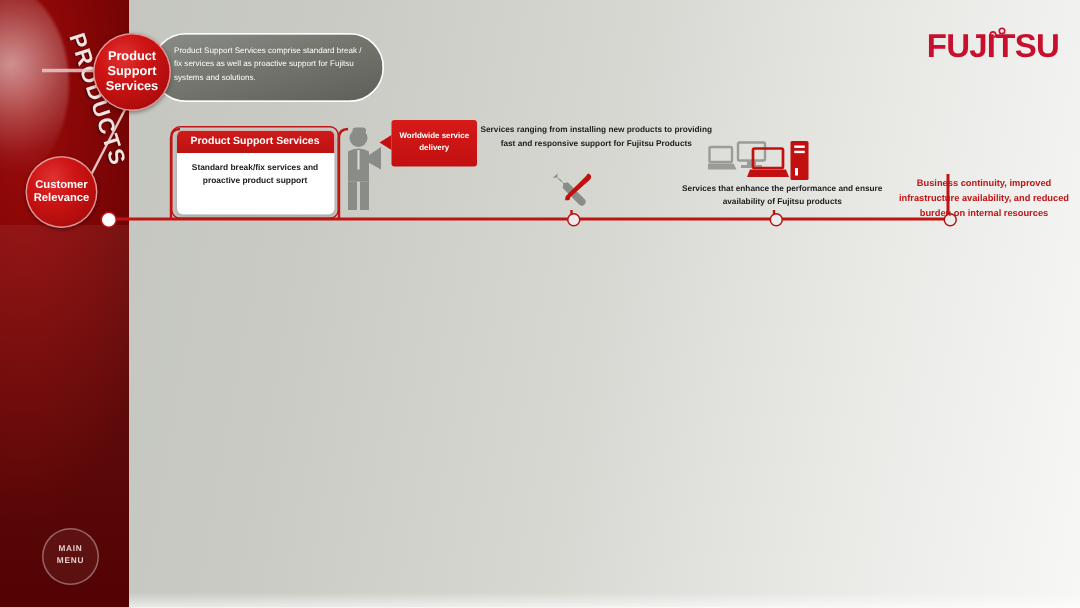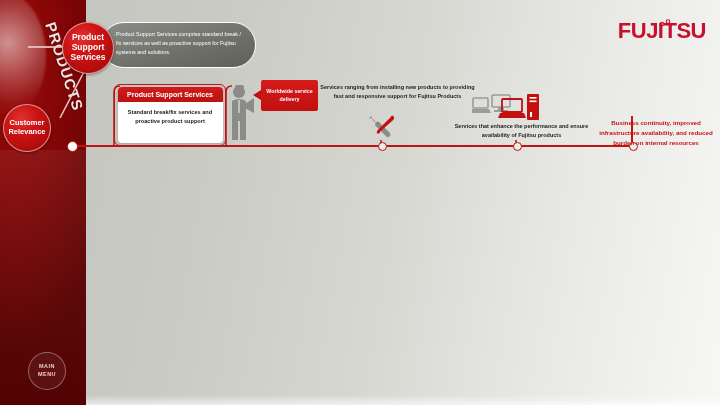--- a/index.html
+++ b/index.html
@@ -68,21 +68,21 @@
     font-weight: 700;
     box-shadow: 0 1px 3px rgba(0,0,0,.4);
   }
   #node-pss {
     left: 62px; top: 22px;
     width: 50px; height: 50px;
     font-size: 8.5px;
     z-index: 6;
   }
   #node-cust {
-    left: 3px; top: 104px;
+    left: 17px; top: 104px;
     width: 46px; height: 46px;
     font-size: 7.5px;
     z-index: 6;
   }
   .node-circle span { display: block; padding: 0 3px; }
 
   .main-menu-btn {
     position: absolute;
     left: 28px; top: 352px;
     width: 36px; height: 36px;

